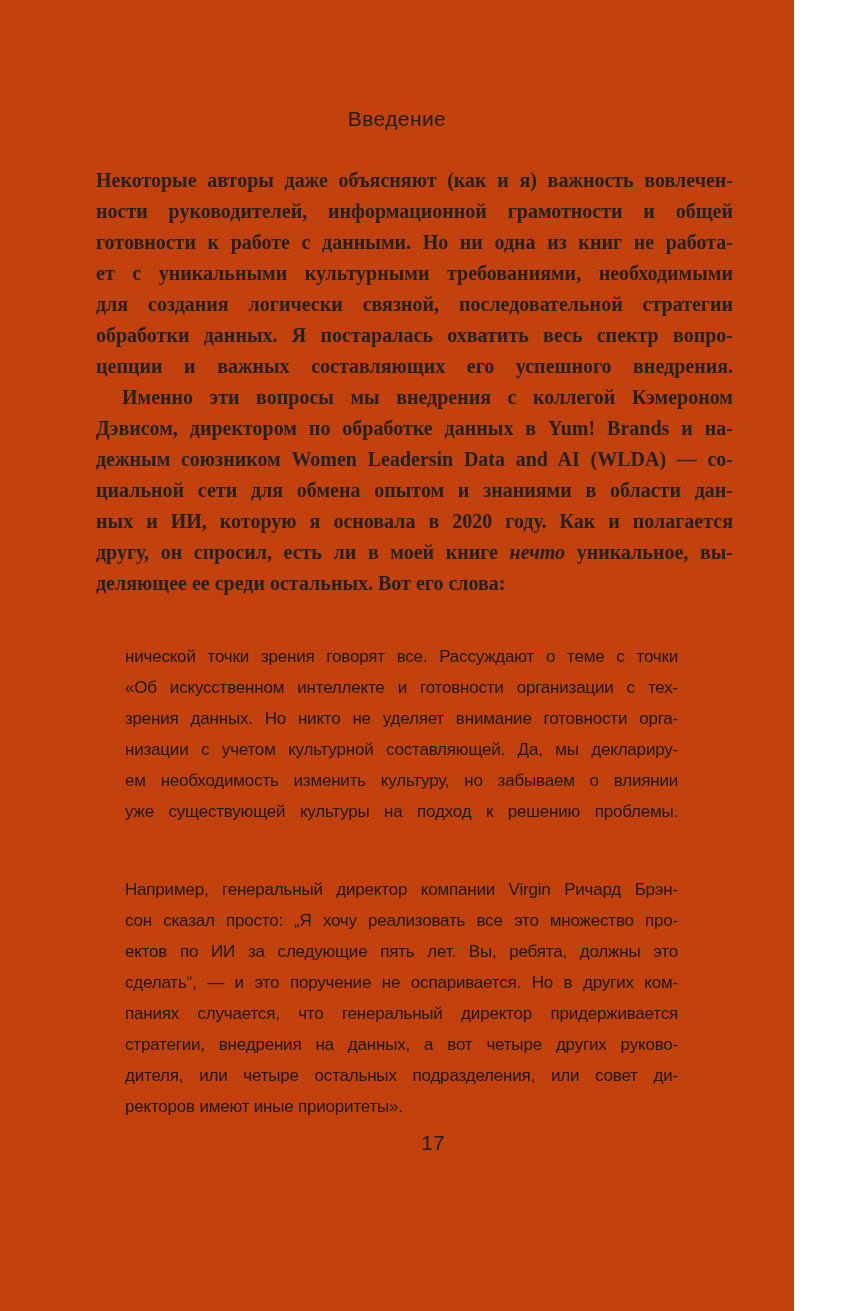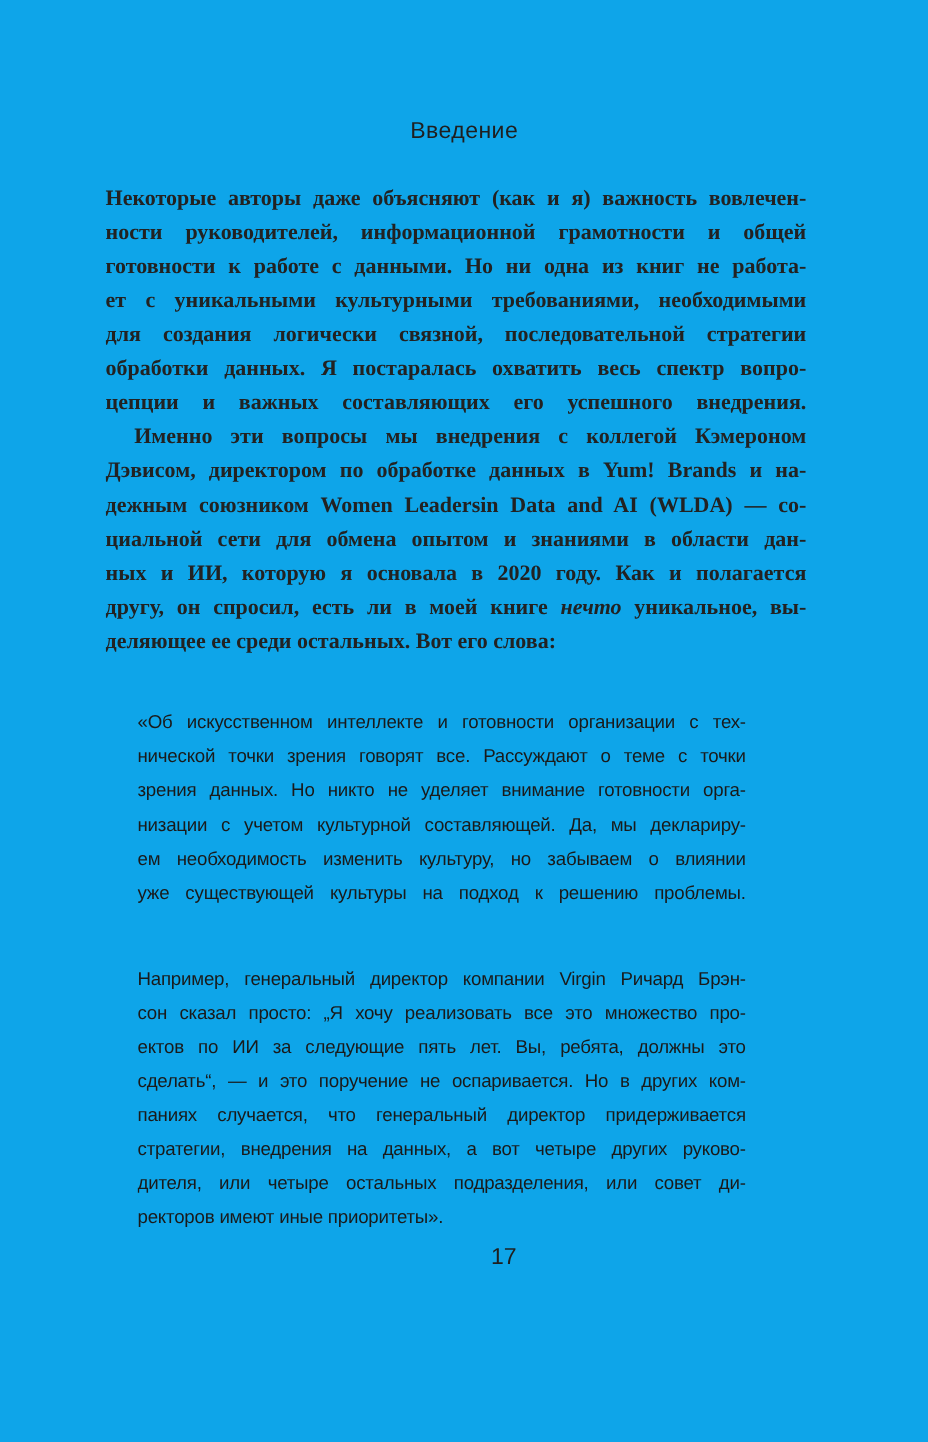--- a/index.html
+++ b/index.html
@@ -2,26 +2,27 @@
 <html><head>
 <meta charset="utf-8">
 <style>
   html, body {
     margin: 0;
     padding: 0;
     background: #ffffff;
   }
   .page {
     position: relative;
-    width: 844px;
+    width: 761px;
     height: 1311px;
-    background: #0ea5e9;
+    background: #c2410c;
     overflow: hidden;
     font-family: "Liberation Serif", serif;
     color: #222222;
+    padding-left: 33px;
   }
   .chapter-header {
     position: absolute;
     top: 107px;
     left: 0;
     width: 100%;
     text-align: center;
     font-family: "Liberation Sans", sans-serif;
     font-size: 21px;
     letter-spacing: 0.4px;
@@ -113,22 +114,22 @@
         <div class="body-line">дежным союзником Women Leadersin Data and AI (WLDA) — со-</div>
         <div class="body-line">циальной сети для обмена опытом и знаниями в области дан-</div>
         <div class="body-line">ных и ИИ, которую я основала в 2020 году. Как и полагается</div>
         <div class="body-line"><span>другу, он спросил, есть ли в моей книге </span><em>нечто</em><span> уникальное, вы-</span></div>
         <div class="body-line no-justify">деляющее ее среди остальных. Вот его слова:</div>
       </div>
     </div>
 
   <div class="quote-block" id="quote-block">
       <div class="paragraph">
+        <div class="quote-line">нической точки зрения говорят все. Рассуждают о теме с точки</div>
         <div class="quote-line">«Об искусственном интеллекте и готовности организации с тех-</div>
-        <div class="quote-line">нической точки зрения говорят все. Рассуждают о теме с точки</div>
         <div class="quote-line">зрения данных. Но никто не уделяет внимание готовности орга-</div>
         <div class="quote-line">низации с учетом культурной составляющей. Да, мы деклариру-</div>
         <div class="quote-line">ем необходимость изменить культуру, но забываем о влиянии</div>
         <div class="quote-line">уже существующей культуры на подход к решению проблемы.</div>
       </div>
       <div class="paragraph">
         <div class="quote-line">Например, генеральный директор компании Virgin Ричард Брэн-</div>
         <div class="quote-line">сон сказал просто: „Я хочу реализовать все это множество про-</div>
         <div class="quote-line">ектов по ИИ за следующие пять лет. Вы, ребята, должны это</div>
         <div class="quote-line">сделать“, — и это поручение не оспаривается. Но в других ком-</div>

